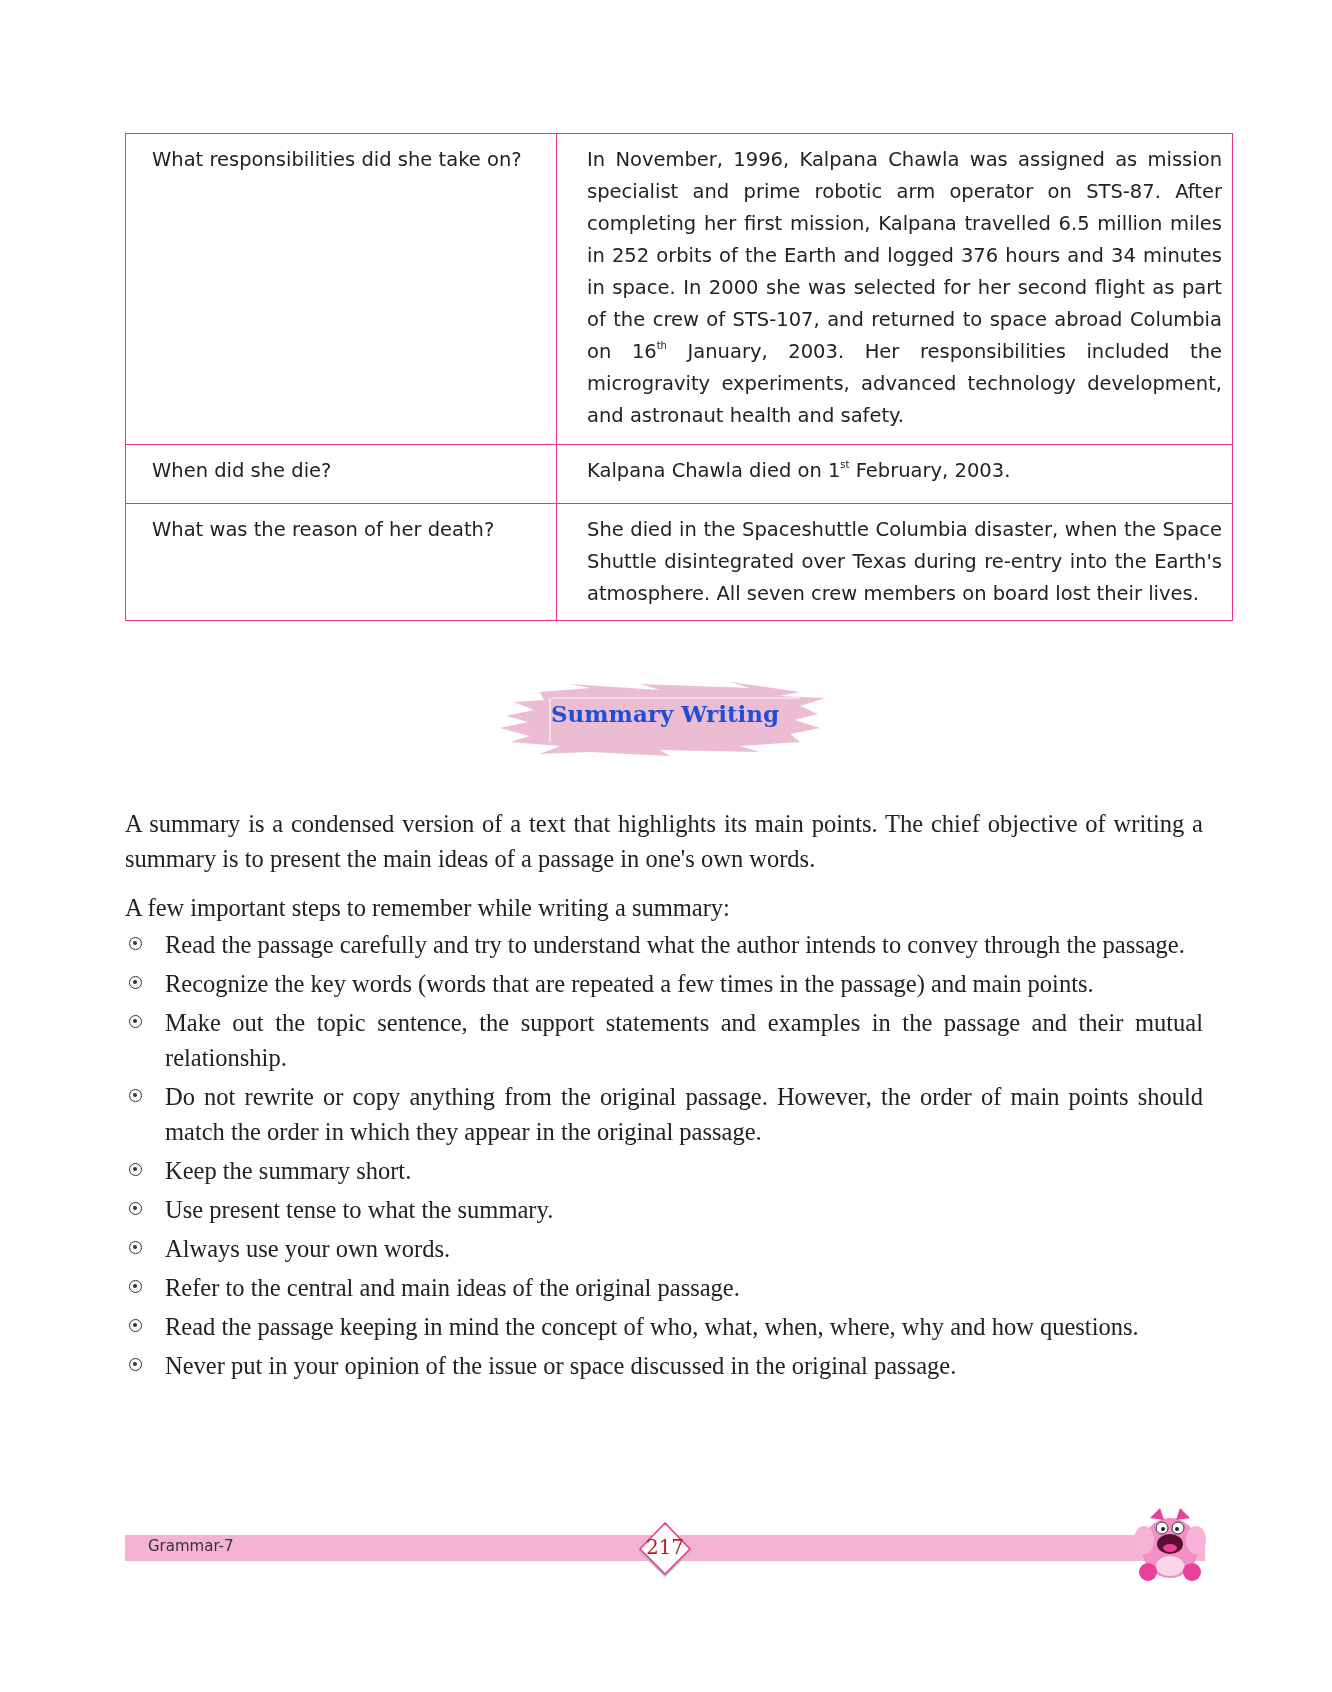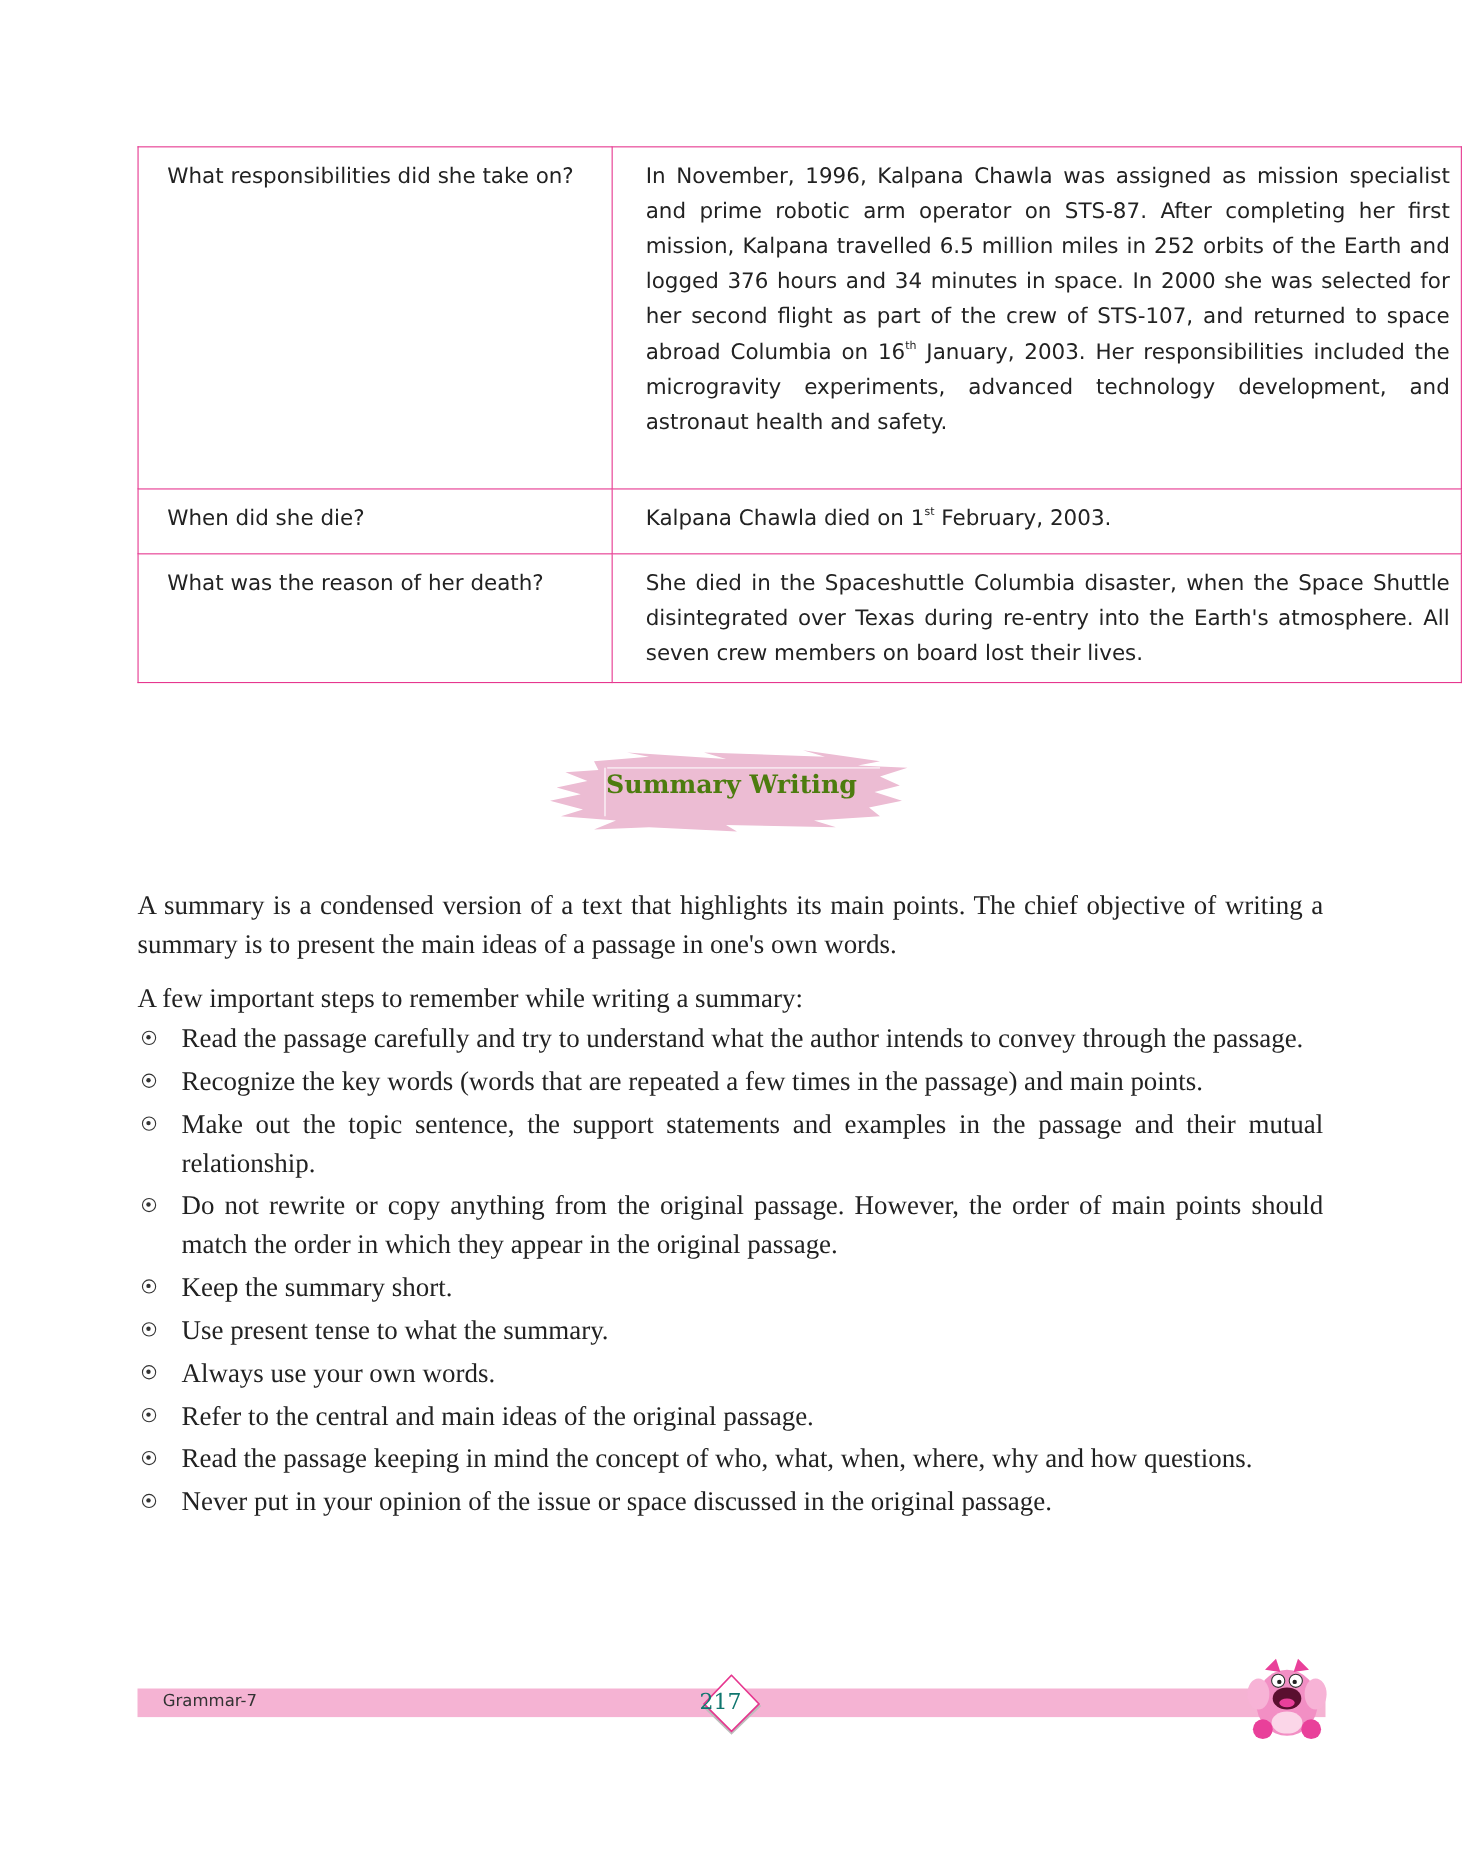--- a/index.html
+++ b/index.html
@@ -1,42 +1,42 @@
 <!DOCTYPE html>
 <html><head>
 <meta charset="utf-8">
 <style>
   html, body { margin: 0; padding: 0; background: #ffffff; }
   body { width: 1332px; height: 1692px; position: relative; overflow: hidden; }
   .page { position: absolute; left: 0; top: 0; width: 1332px; height: 1692px; }
 
   
   .qa-table {
-    position: absolute; left: 125px; top: 133px; width: 1204px;
+    position: absolute; left: 125px; top: 133px; width: 1108px;
     border-collapse: collapse;
     font-family: "DejaVu Sans", sans-serif; color: #222; border-radius: 27px;
   }
   .qa-table td {
     border: 1.5px solid #e6378f;
     vertical-align: top;
     font-size: 19.5px; line-height: 32px;
   }
   .qa-table td.q { width: 380px; padding: 10px 24px 10px 26px; }
   .qa-table td.a { padding: 10px 10px 10px 30px; text-align: justify; }
   .qa-table tr.r1 td { height: 290px; }
   .qa-table tr.r2 td { height: 38px; }
   .qa-table tr.r3 td { height: 96px; }
   sup { font-size: 10px; line-height: 0; vertical-align: 9px; margin-top: 48px; }
 
   
   .heading-wrap { position: absolute; left: 500px; top: 680px; width: 330px; height: 80px; }
   .heading-wrap svg { position: absolute; left: 0; top: 0; }
   .heading-text {
     position: absolute; left: 0; top: 20px; width: 330px; text-align: center;
-    font-family: "DejaVu Serif", serif; font-weight: bold; font-size: 23px; color: #4d7c0f;
+    font-family: "DejaVu Serif", serif; font-weight: bold; font-size: 23px; color: #1d4ed8;
   }
 
   
   .content {
     position: absolute; left: 125px; top: 806px; width: 1078px;
     font-family: "Liberation Serif", serif; color: #222; font-size: 24.5px;
   }
   .intro { margin: 0; line-height: 35px; text-align: justify; }
   .steps-lead { margin: 14px 0 2px 0; line-height: 35px; }
   ul.steps { list-style: none; margin: 0; padding: 0; }
@@ -52,22 +52,22 @@
 
   
   .footer-band { position: absolute; left: 125px; top: 1535px; width: 1080px; height: 26px; background: #f5b3d3; }
   .footer-label {
     position: absolute; left: 148px; top: 1537px;
     font-family: "DejaVu Sans", sans-serif; font-size: 15px; color: #333;
   }
   .page-num-wrap { position: absolute; left: 636px; top: 1522px; width: 58px; height: 56px; }
   .page-num-wrap svg { position: absolute; left: 0; top: 0; }
   .page-num {
-    position: absolute; left: 0; top: 13px; width: 58px; text-align: left;
-    font-family: "DejaVu Serif", serif; font-size: 20px; color: #0f766e;
+    position: absolute; left: 0; top: 13px; width: 58px; text-align: center;
+    font-family: "DejaVu Serif", serif; font-size: 20px; color: #b91c1c;
   }
   .mascot { position: absolute; left: 1130px; top: 1500px; width: 80px; height: 85px; }
 </style>
 </head>
 <body>
 
 <div class="page">
 
   <table class="qa-table">
     <tbody>

